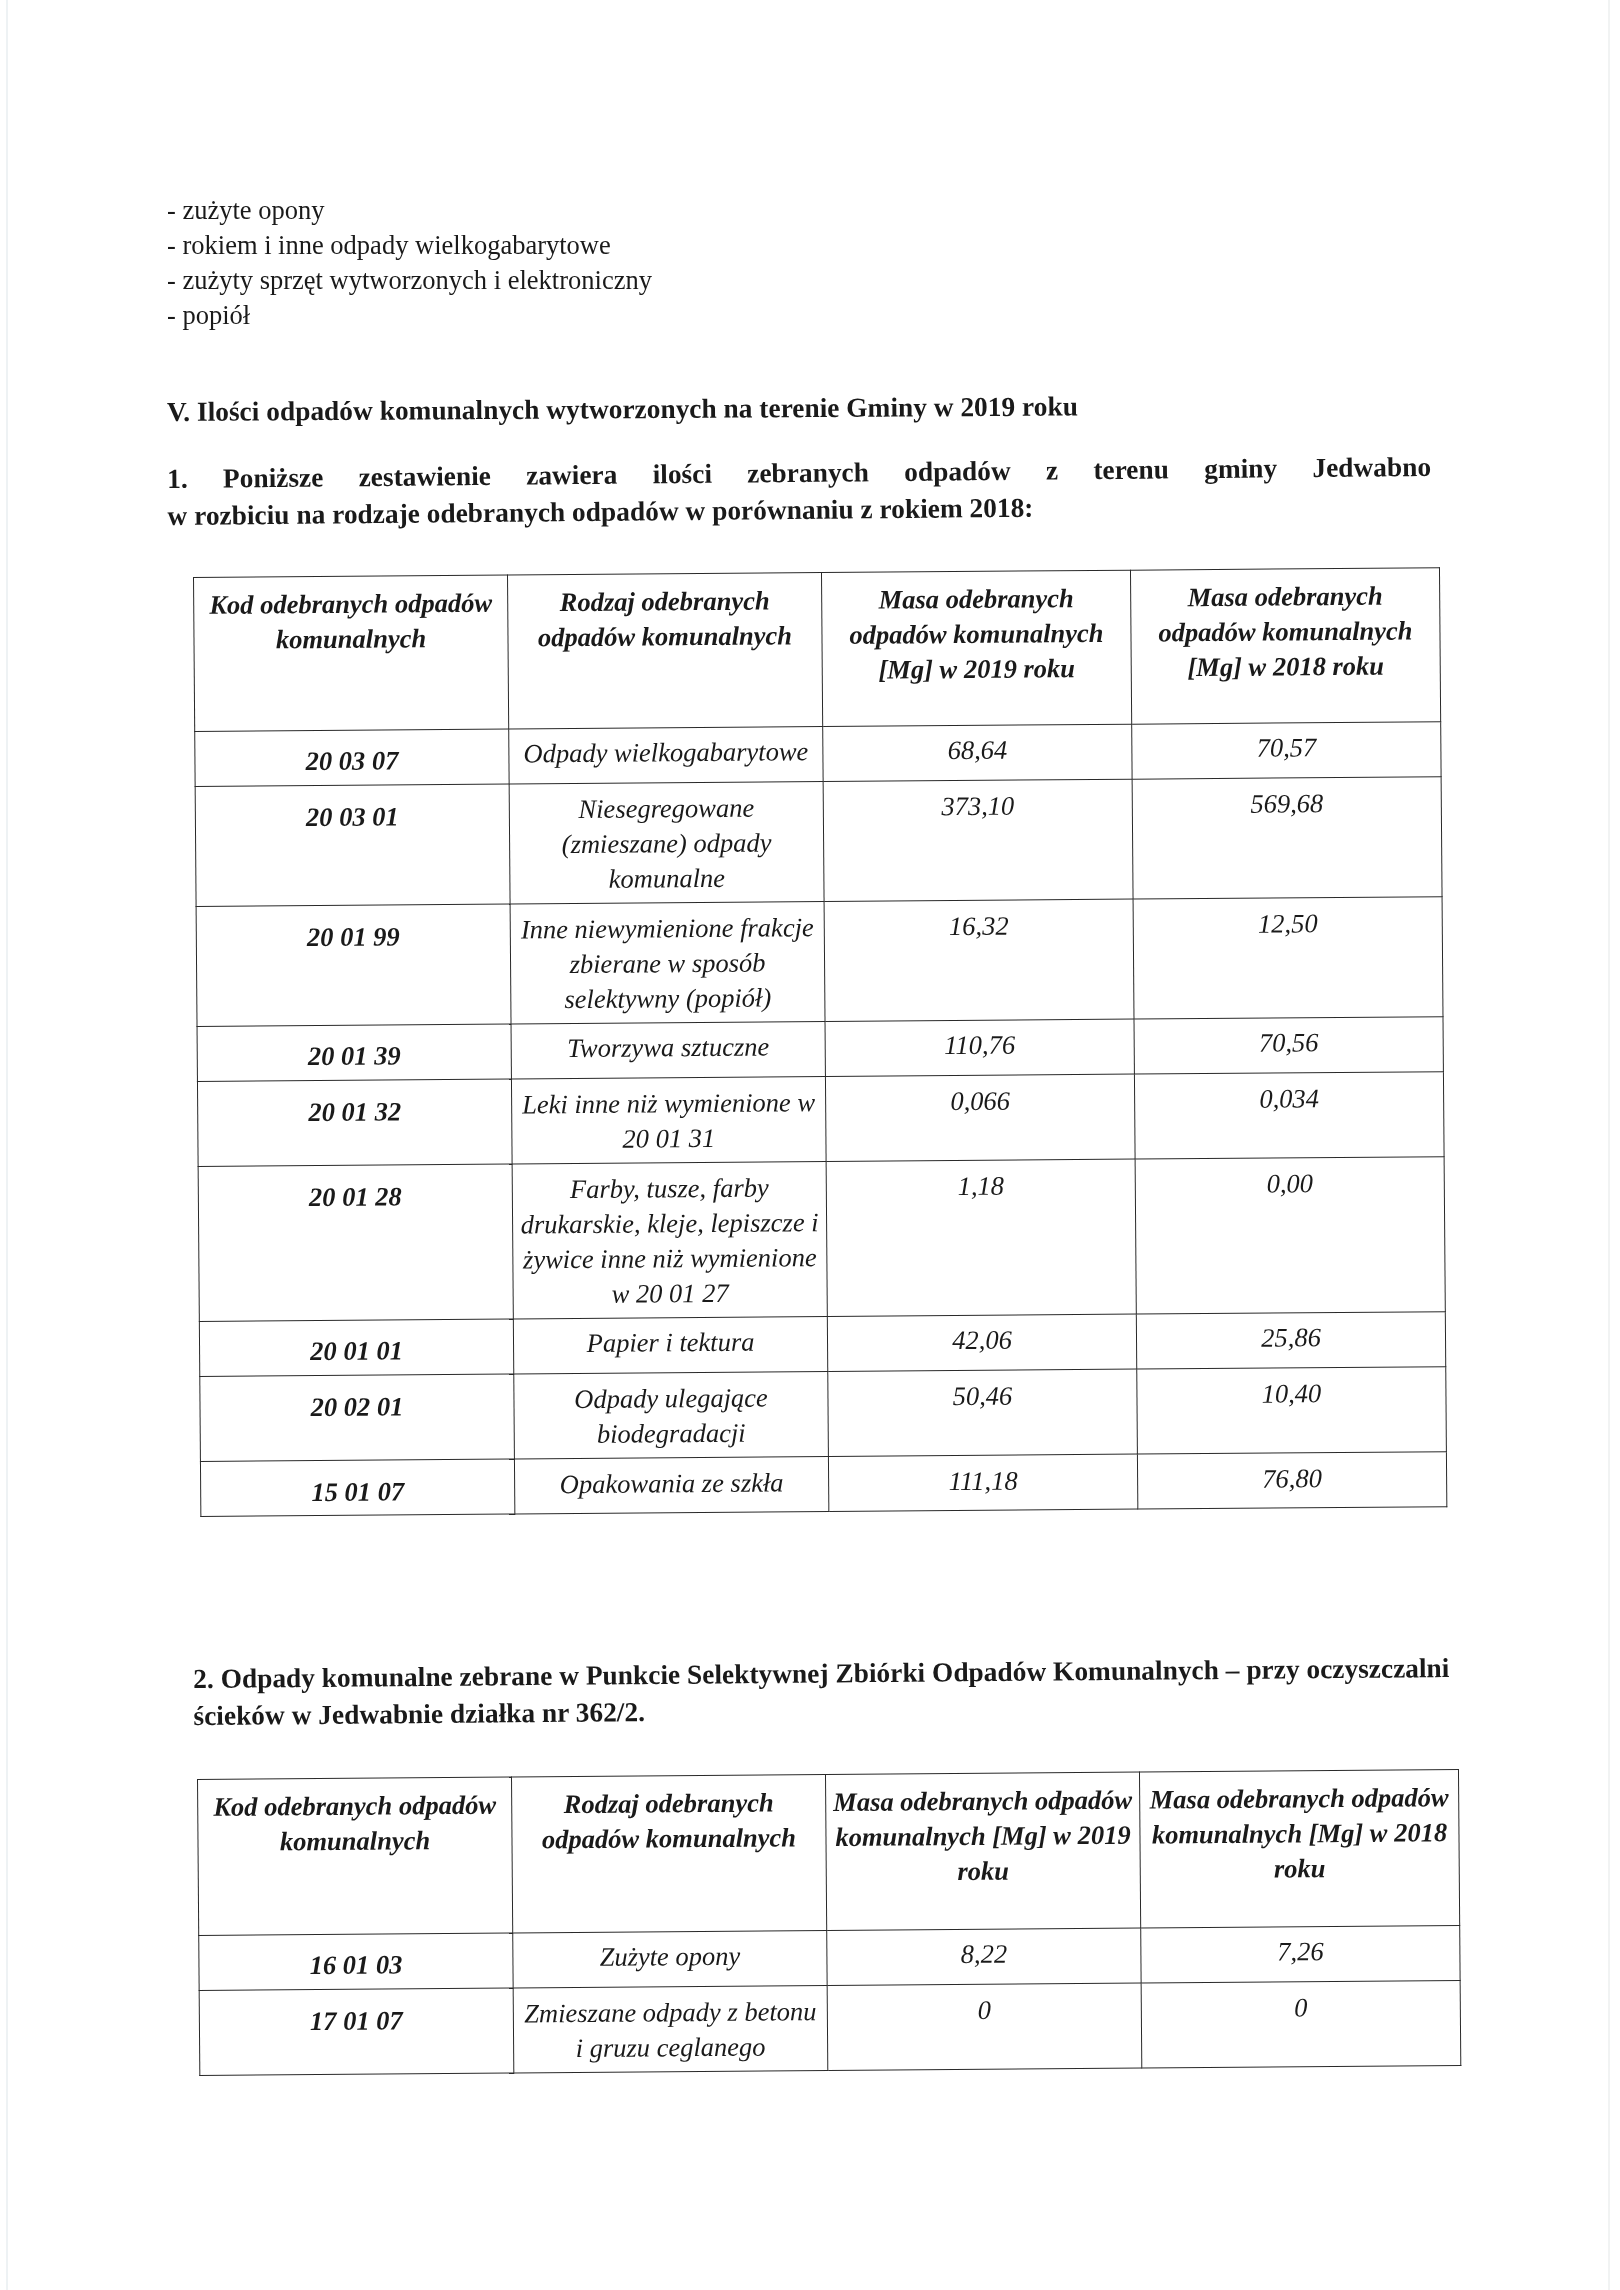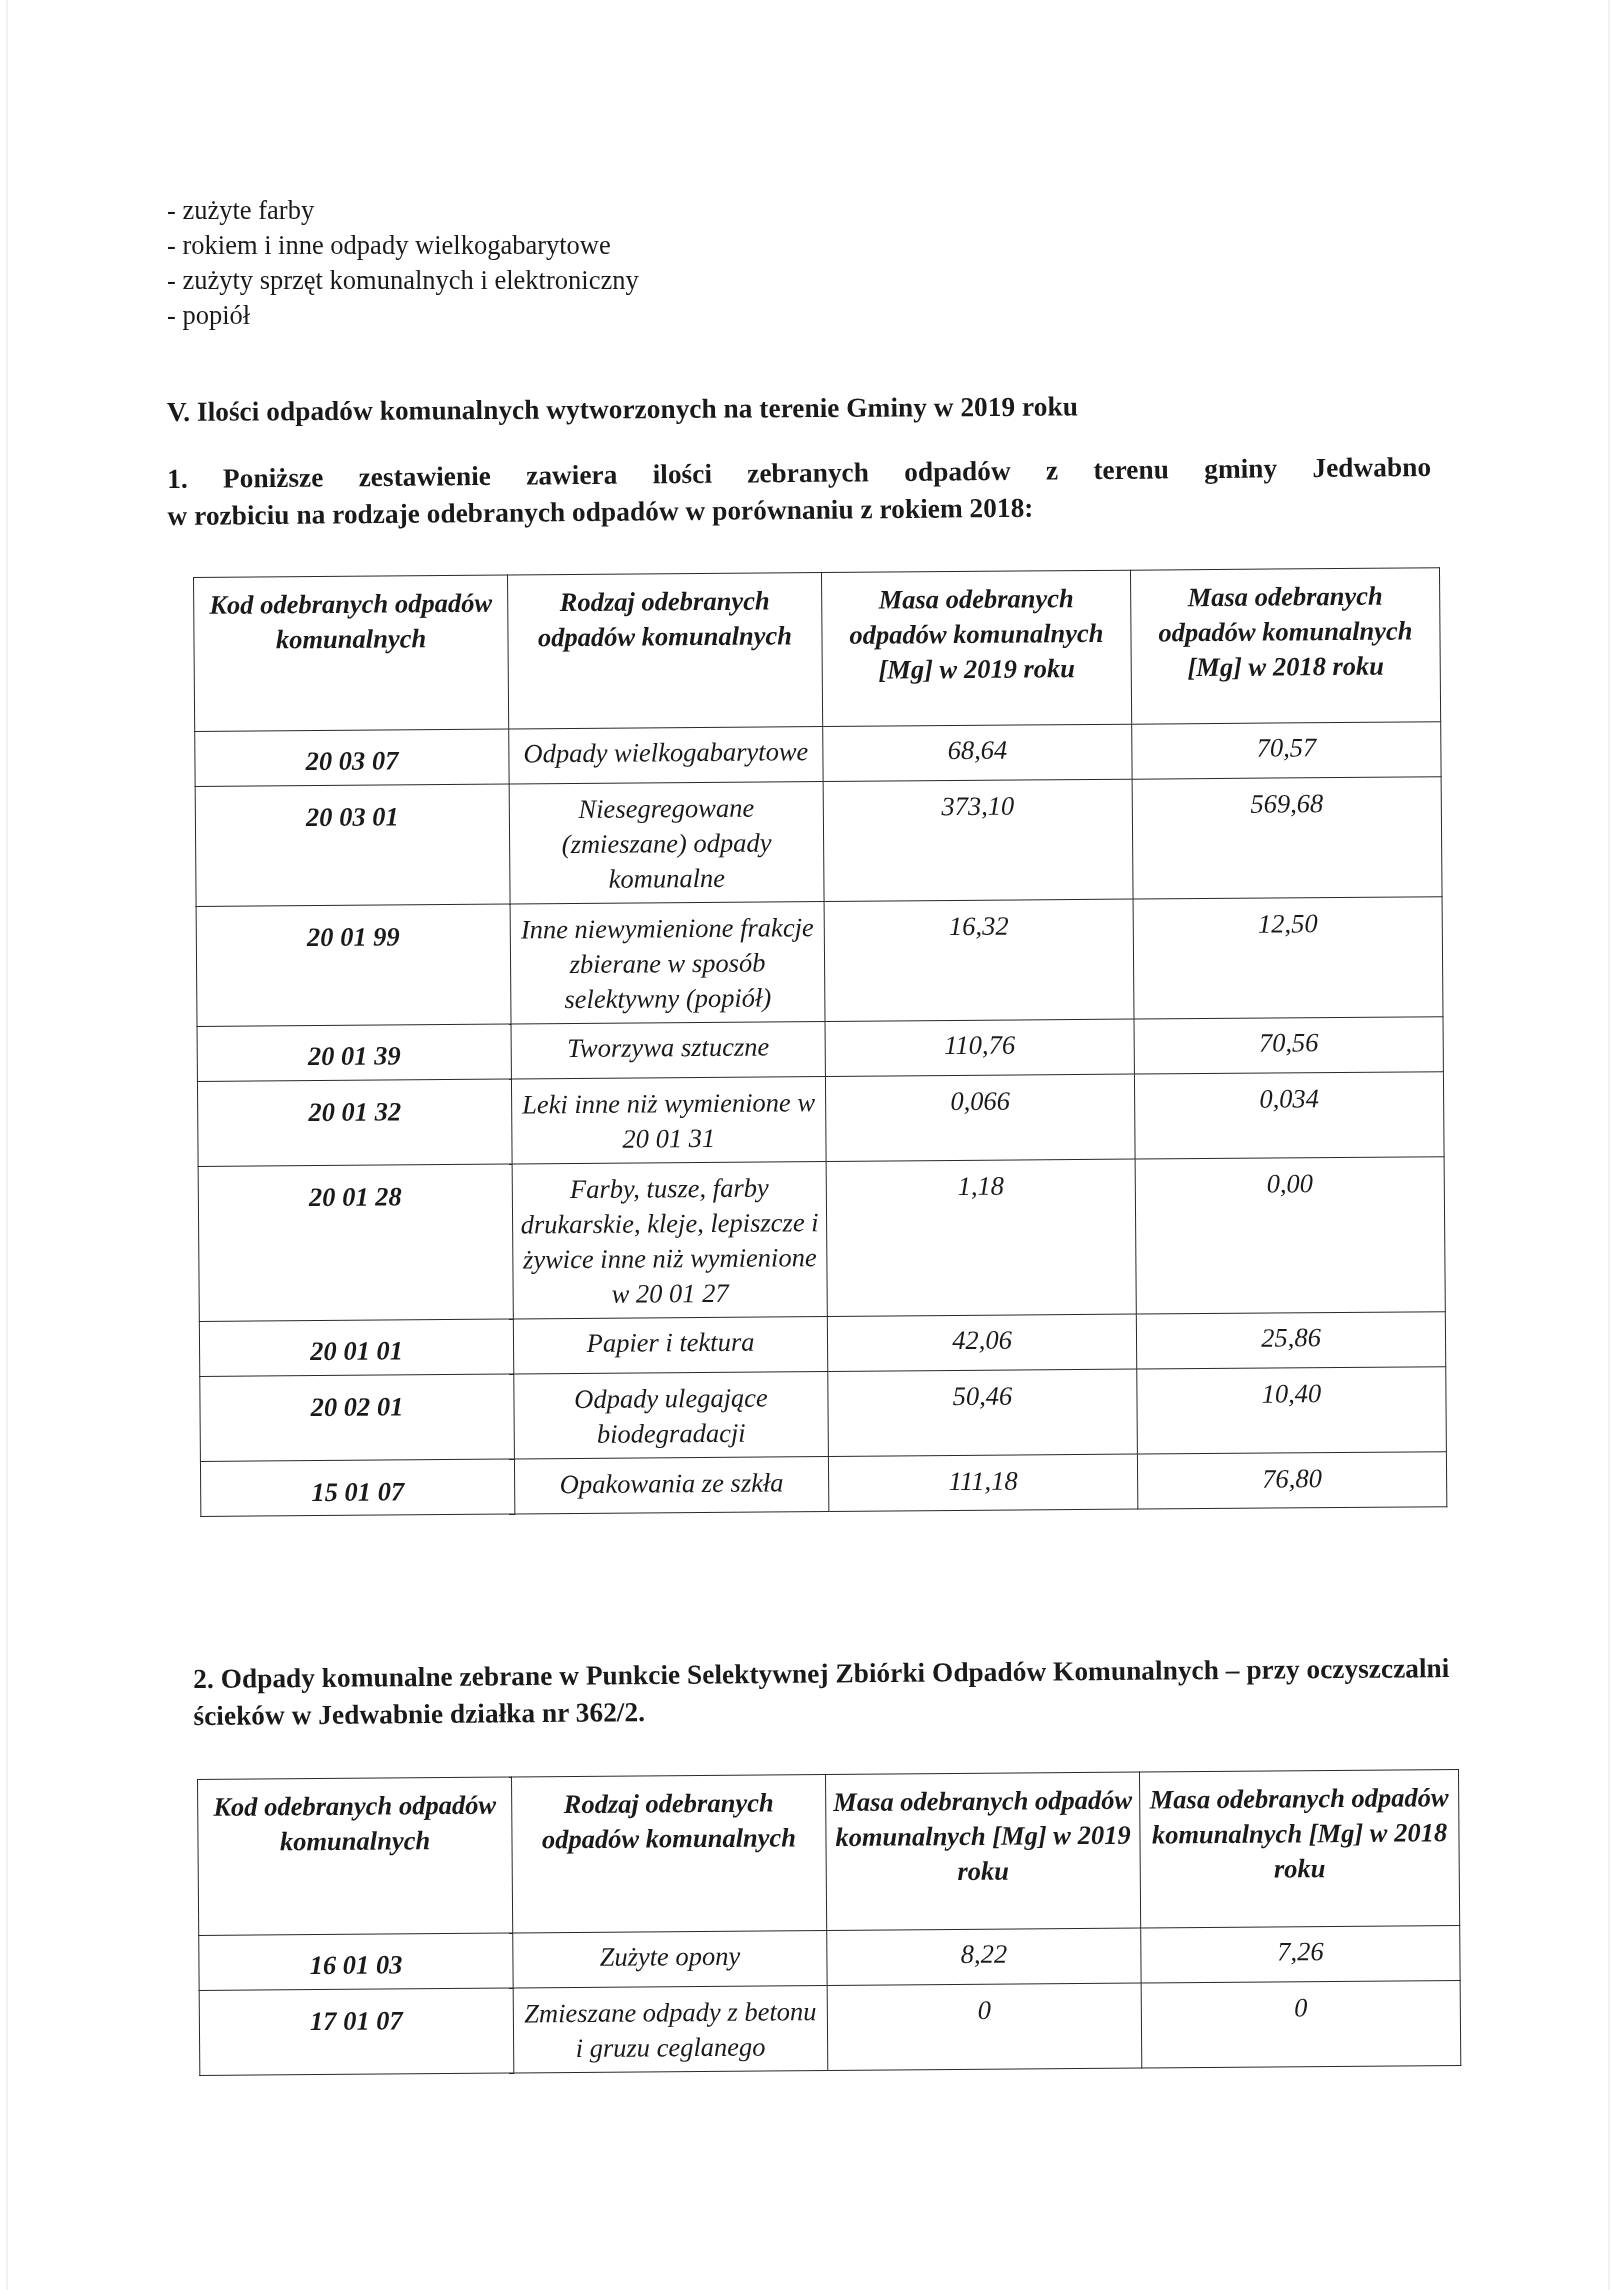--- a/index.html
+++ b/index.html
@@ -134,23 +134,23 @@
     #table-2 col.c4 { width: 319px; }
     #table-2 th { height: 139px; }
   </style>
 </head>
 <body>
 
 <div class="page-edge left"></div>
 <div class="page-edge right"></div>
 
 <ul class="bullet-list">
-  <li>- zużyte farby</li>
+  <li>- zużyte opony</li>
   <li>- rokiem i inne odpady wielkogabarytowe</li>
-  <li>- zużyty sprzęt komunalnych i elektroniczny</li>
+  <li>- zużyty sprzęt wytworzonych i elektroniczny</li>
   <li>- popiół</li>
 </ul>
 
 <h2 class="section-heading">V. Ilości odpadów komunalnych wytworzonych na terenie Gminy w 2019 roku</h2>
 
 <p class="intro-para">
   <span class="line1">1. Poniższe zestawienie zawiera ilości zebranych odpadów z terenu gminy Jedwabno</span>
   <span class="line2">w rozbiciu na rodzaje odebranych odpadów w porównaniu z rokiem 2018:</span>
 </p>
 

